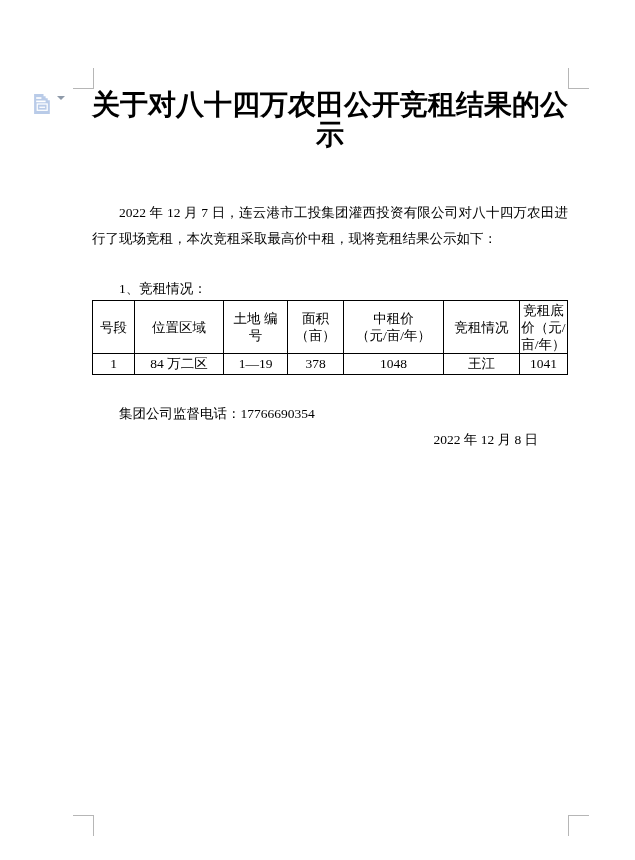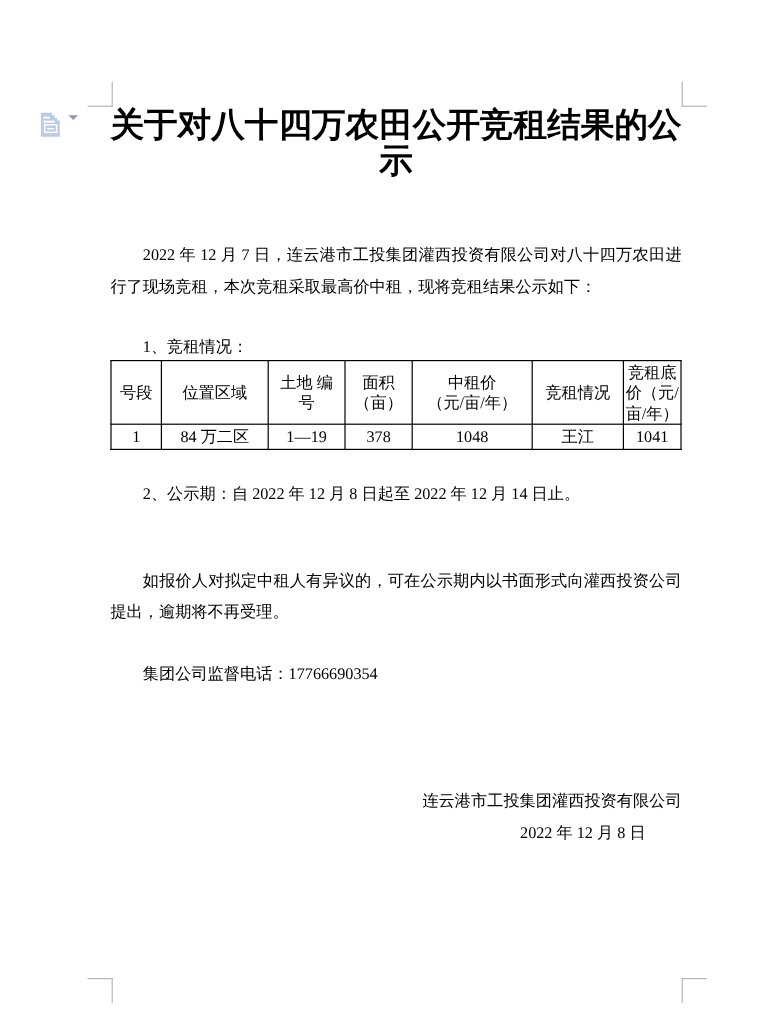--- a/index.html
+++ b/index.html
@@ -107,24 +107,21 @@
         <td>84 万二区</td>
         <td>1—19</td>
         <td>378</td>
         <td>1048</td>
         <td>王江</td>
         <td>1041</td>
       </tr>
     </tbody>
   </table>
 
-  <p class="p indent p-sec2">2、公示期：自 2022 年 12 月 8 日起至 2022 年 12 月 14 日止。</p>
 
-  <p class="p indent p-objection">如报价人对拟定中租人有异议的，可在公示期内以书面形式向灌西投资公司提出，逾期将不再受理。</p>
 
 
   <p class="p indent">集团公司监督电话：17766690354</p>
 
-  <p class="p sig-company">连云港市工投集团灌西投资有限公司</p>
 
   <p class="p sig-date">2022 年 12 月 8 日</p>
 
 </div>
 
 </body></html>

